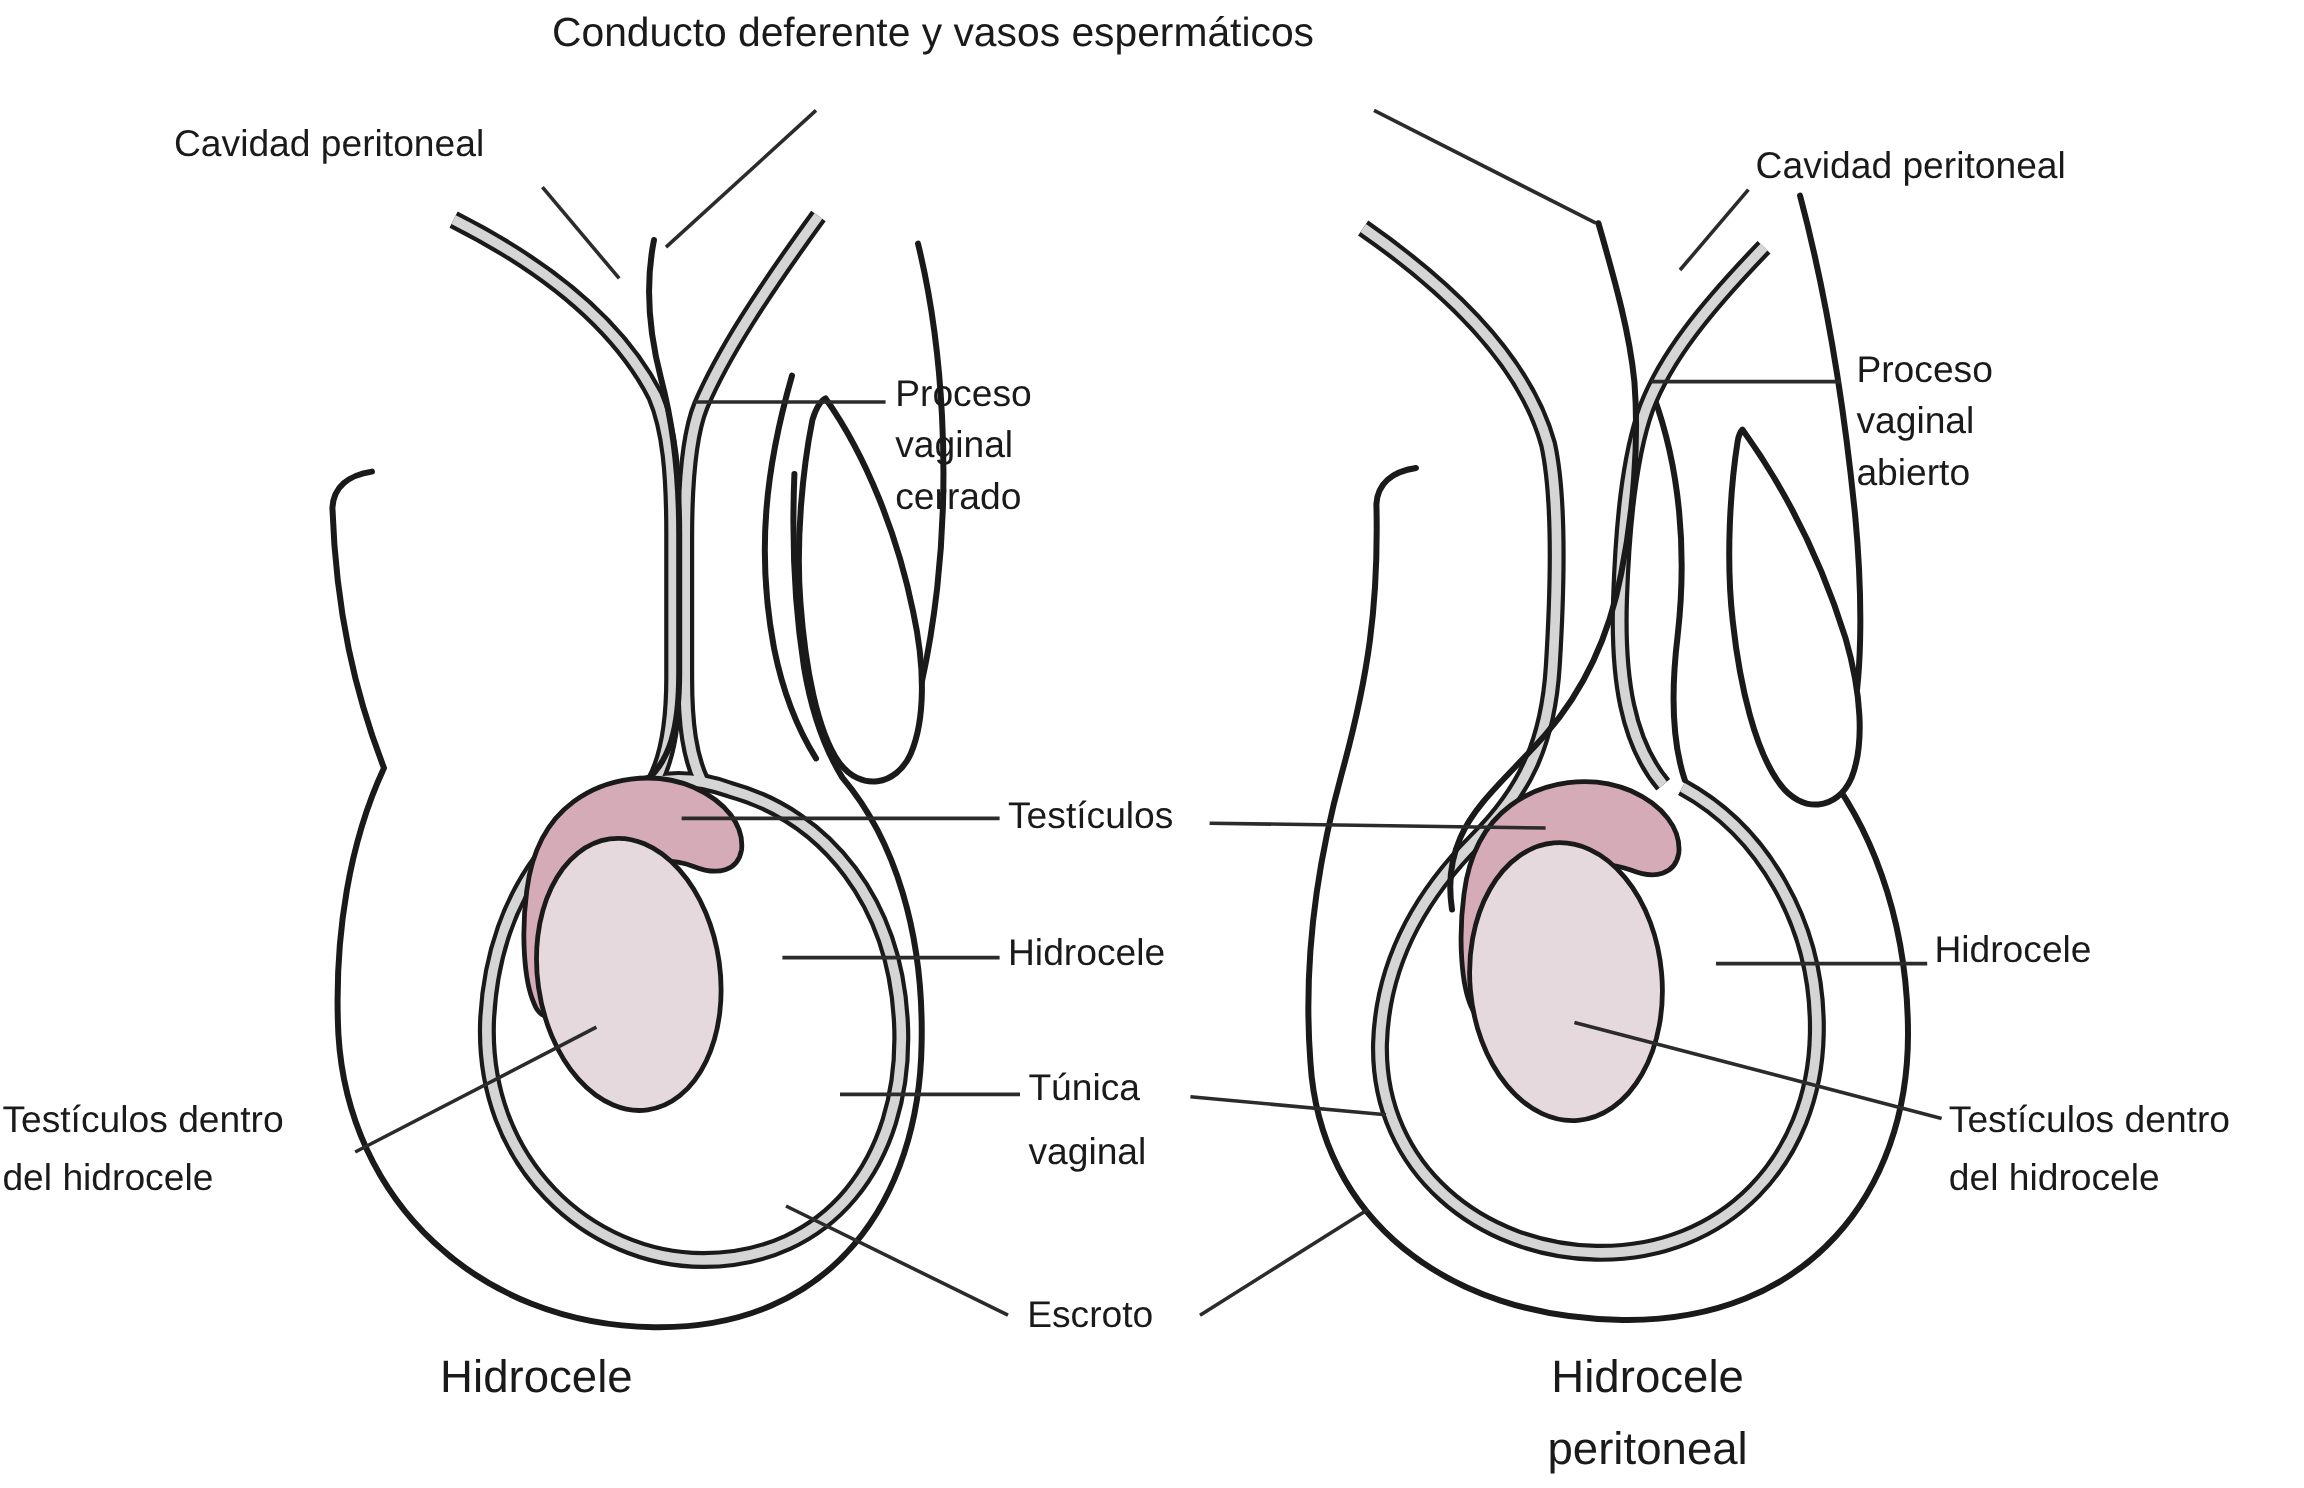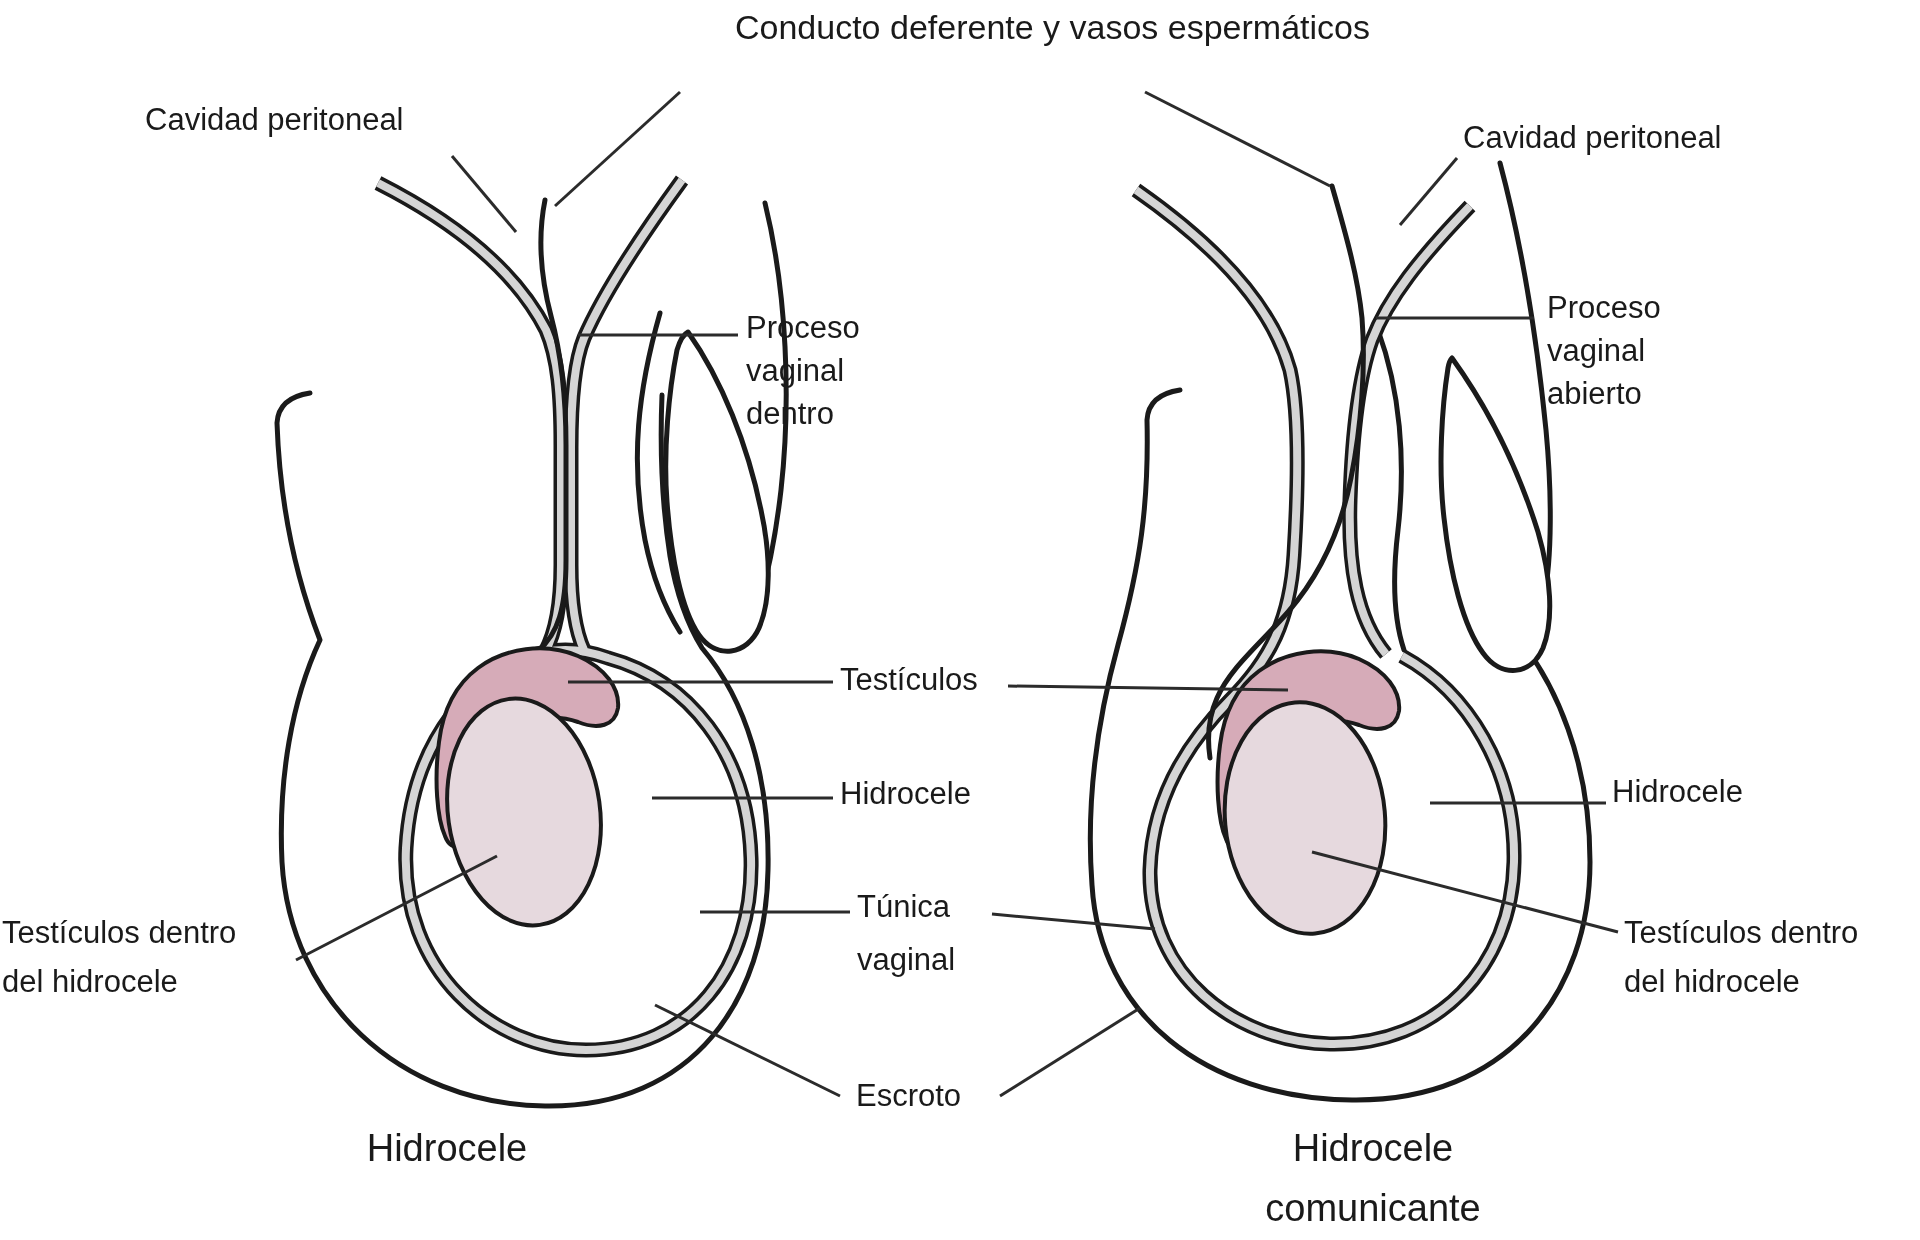--- a/index.html
+++ b/index.html
@@ -20,21 +20,21 @@
   .epi{fill:var(--epididymis-pink);stroke:var(--line);stroke-width:4;}
   .testis{fill:var(--testis-pink);stroke:var(--line);stroke-width:4;}
   .leader{stroke:var(--leader);stroke-width:3;fill:none;}
 
   
   .lbl{position:absolute;font-size:31px;line-height:40px;white-space:nowrap;color:var(--line);}
   .lbl.multi div{white-space:nowrap;}
   .lh43{line-height:43px;}
   .lh49{line-height:49px;}
   .lh53{line-height:53px;}
-  .title{position:absolute;left:460px;top:2px;width:910px;text-align:right;
+  .title{position:absolute;left:460px;top:2px;width:910px;text-align:left;
          font-size:34px;line-height:50px;white-space:nowrap;}
   .caption{position:absolute;top:1118px;width:400px;text-align:center;
            font-size:38px;line-height:60px;white-space:nowrap;}
 </style>
 </head>
 <body>
 
 <div class="stage">
 
   <svg class="artwork" viewBox="0 0 1920 1240">
@@ -106,21 +106,21 @@
     <div>Conducto deferente y vasos espermáticos</div>
   </div>
 
   <div class="lbl" style="left:145px;top:100px;">Cavidad peritoneal</div>
 
   <div class="lbl" style="left:1463px;top:118px;">Cavidad peritoneal</div>
 
   <div class="lbl multi lh43" style="left:746px;top:306px;">
     <div>Proceso</div>
     <div>vaginal</div>
-    <div>dentro</div>
+    <div>cerrado</div>
   </div>
 
   <div class="lbl multi lh43" style="left:1547px;top:286px;">
     <div>Proceso</div>
     <div>vaginal</div>
     <div>abierto</div>
   </div>
 
   <div class="lbl" style="left:840px;top:660px;">Testículos</div>
 
@@ -144,16 +144,16 @@
   </div>
 
   <div class="lbl" style="left:856px;top:1076px;">Escroto</div>
 
   <div class="caption" style="left:247px;">
     <div>Hidrocele</div>
   </div>
 
   <div class="caption" style="left:1173px;">
     <div>Hidrocele</div>
-    <div>comunicante</div>
+    <div>peritoneal</div>
   </div>
 
 </div>
 
 </body></html>

